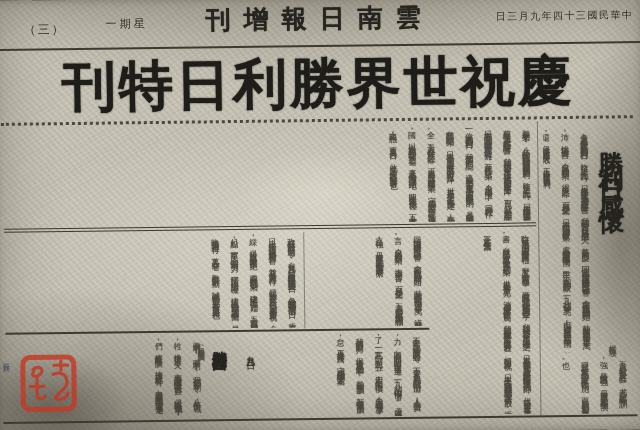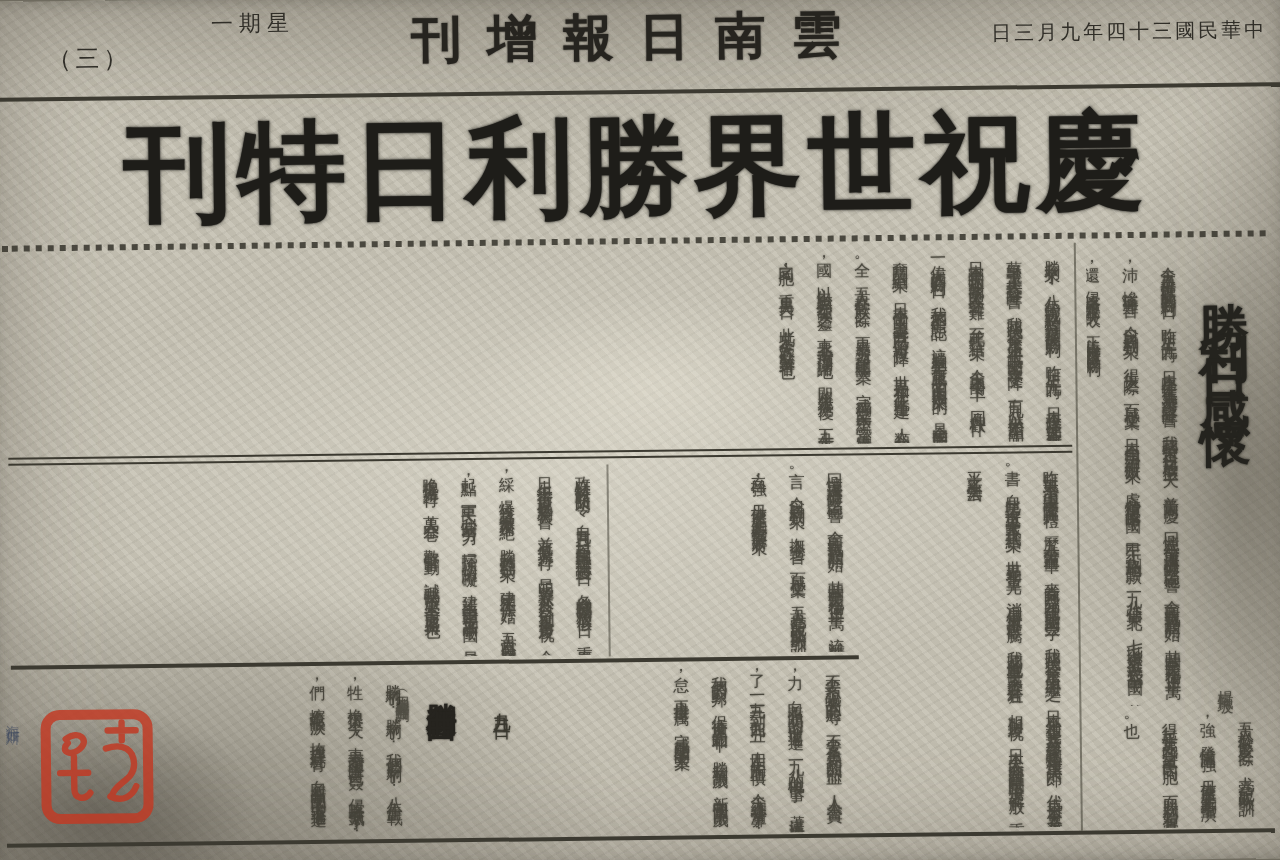--- a/index.html
+++ b/index.html
@@ -31,21 +31,21 @@
   }
   .dense{ font-size:8px; line-height:19px; letter-spacing:1.8px; opacity:.88;}
   
   #masthead-title{
     left:212px; top:5px; width:240px; font-size:25px; font-weight:bold;
     letter-spacing:13px; white-space:nowrap; color:#26241f;
     text-shadow:0 0 1px #26241f;
   }
   #dateline{ right:8px; top:15px; font-size:10px; letter-spacing:1.5px; color:#302e28;}
   #edition{ left:30px; top:21px; font-size:12px; letter-spacing:2px; color:#302e28;}
-  #weekday{ left:112px; top:5px; font-size:11px; letter-spacing:3px; color:#302e28;}
+  #weekday{ left:112px; top:17px; font-size:11px; letter-spacing:3px; color:#302e28;}
   .rule{ background:#3c3a31; }
   #rule-top{ left:0; top:48px; width:648px; height:2px; }
   #headline{
     left:0; top:51px; width:648px; text-align:center;
     font-size:54px; font-weight:900; letter-spacing:3px; color:#1e1d19;
     text-shadow:0 0 1px #1e1d19, 0 0 2px rgba(30,29,25,.55);
     white-space:nowrap;
   }
   #wavy{
     left:6px; top:122px; width:632px; height:0;

